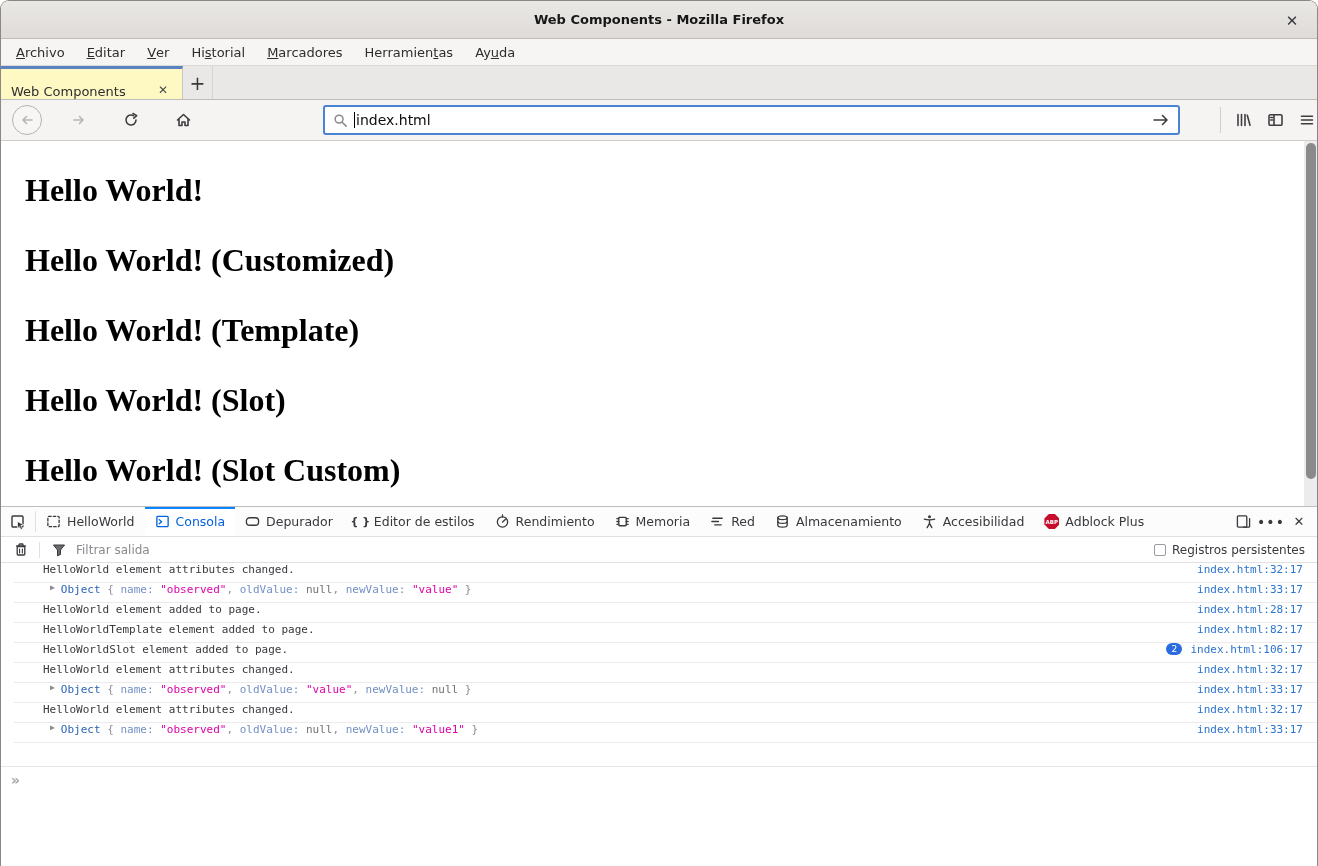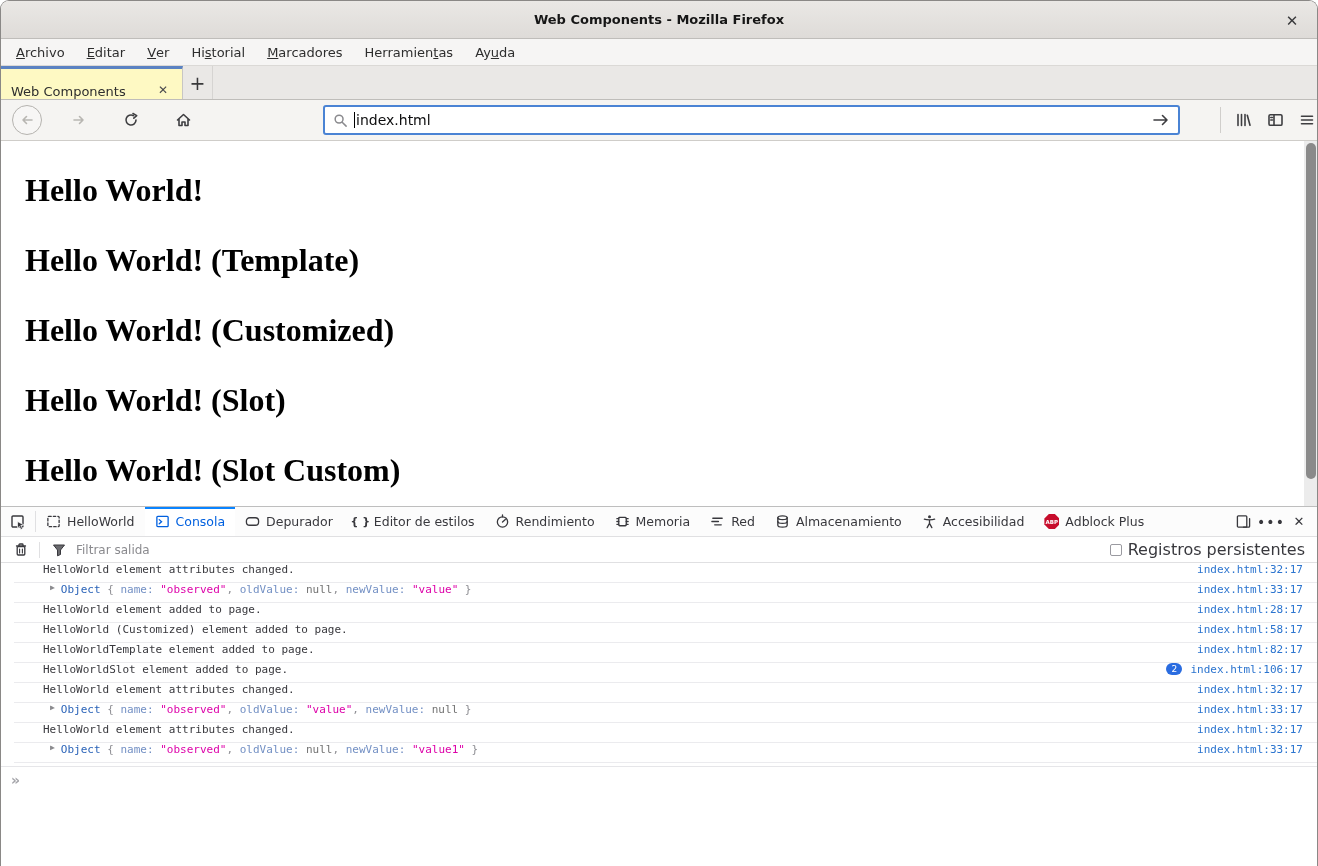--- a/index.html
+++ b/index.html
@@ -55,21 +55,21 @@
   .dt-tab.active::before{content:"";position:absolute;top:0;left:0;right:0;height:2px;background:var(--dt_topline,#0a84ff);}
   .dt-tabs-right{margin-left:auto;display:flex;align-items:center;padding-right:4px;}
   .dt-ctrl{width:28px;height:28px;display:flex;align-items:center;justify-content:center;cursor:pointer;color:#38383d;}
   .meatballs{font-size:14px;letter-spacing:1px;color:#38383d;}
   .dt-close{font-size:13px;}
   .braces-glyph{font-size:11px;font-weight:bold;color:currentColor;}
   .abp{width:15px;height:15px;background:#c70d2c;clip-path:polygon(30% 0,70% 0,100% 30%,100% 70%,70% 100%,30% 100%,0 70%,0 30%);color:#fff;font-size:5.5px;font-weight:bold;display:flex;align-items:center;justify-content:center;}
 
   .dt-filter{height:26px;flex:0 0 26px;background:#fff;border-bottom:1px solid #e0e0e2;display:flex;align-items:center;padding:0 8px;}
   .filter-placeholder{font-size:12px;color:#8a8a8e;margin-left:10px;flex:1;}
-  .persist{display:flex;align-items:center;gap:6px;font-size:16px;color:#38383d;padding-right:4px;cursor:pointer;}
+  .persist{display:flex;align-items:center;gap:6px;font-size:12px;color:#38383d;padding-right:4px;cursor:pointer;}
   .checkbox{width:12px;height:12px;border:1px solid #9a9aa0;border-radius:2px;background:#fff;display:inline-block;}
 
   .dt-output{flex:0 0 203px;height:203px;overflow:hidden;font-family:"DejaVu Sans Mono","Liberation Mono",monospace;font-size:11px;}
   .con-row{height:20px;display:flex;border-bottom:1px solid #ebebee;padding:0 14px 0 29px;color:var(--msg,#38383d);margin-left:13px;}
   .con-row.obj{padding-left:36px;}
   .twisty{color:#8a8a8e;font-size:8px;margin-right:6px;cursor:pointer;}
   .con-msg{white-space:pre;}
   .p-obj{color:var(--objlabel,#2a63b8);}
   .p-key{color:var(--key,#7390c4);}
   .p-str{color:var(--string,#dd00a9);}
@@ -161,22 +161,22 @@
         <svg width="16" height="16" viewBox="0 0 16 16">
             <path class="icon-stroke" d="M2.5 4.2 H13.5 M2.5 8 H13.5 M2.5 11.8 H13.5"></path>
           </svg>
       </div>
     </div>
   </div>
 
   <div class="content">
     <div id="page-headings">
         <h1>Hello World!</h1>
+        <h1>Hello World! (Customized)</h1>
         <h1>Hello World! (Template)</h1>
-        <h1>Hello World! (Customized)</h1>
         <h1>Hello World! (Slot)</h1>
         <h1>Hello World! (Slot Custom)</h1>
       </div>
     <div class="scroll-track">
       <div class="scroll-thumb"></div>
     </div>
   </div>
 
   <div class="devtools">
     <div class="dt-tabs">
@@ -314,25 +314,20 @@
           <span class="con-msg"><span class="p-obj">Object </span><span class="p-punc">{ </span><span class="p-key">name: </span><span class="p-str">"observed"</span><span class="p-punc">, </span><span class="p-key">oldValue: </span><span class="p-null">null</span><span class="p-punc">, </span><span class="p-key">newValue: </span><span class="p-str">"value"</span><span class="p-punc"> }</span></span>
           <span class="con-fill"></span>
           <a class="con-loc">index.html:33:17</a>
         </div>
         <div class="con-row">
           <span class="con-msg">HelloWorld element added to page.</span>
           <span class="con-fill"></span>
           <a class="con-loc">index.html:28:17</a>
         </div>
         <div class="con-row">
-          <span class="con-msg">HelloWorld (Customized) element added to page.</span>
-          <span class="con-fill"></span>
-          <a class="con-loc">index.html:58:17</a>
-        </div>
-        <div class="con-row">
           <span class="con-msg">HelloWorldTemplate element added to page.</span>
           <span class="con-fill"></span>
           <a class="con-loc">index.html:82:17</a>
         </div>
         <div class="con-row">
           <span class="con-msg">HelloWorldSlot element added to page.</span>
           <span class="con-fill"></span>
           <span class="con-badge">2</span>
           <a class="con-loc">index.html:106:17</a>
         </div>

